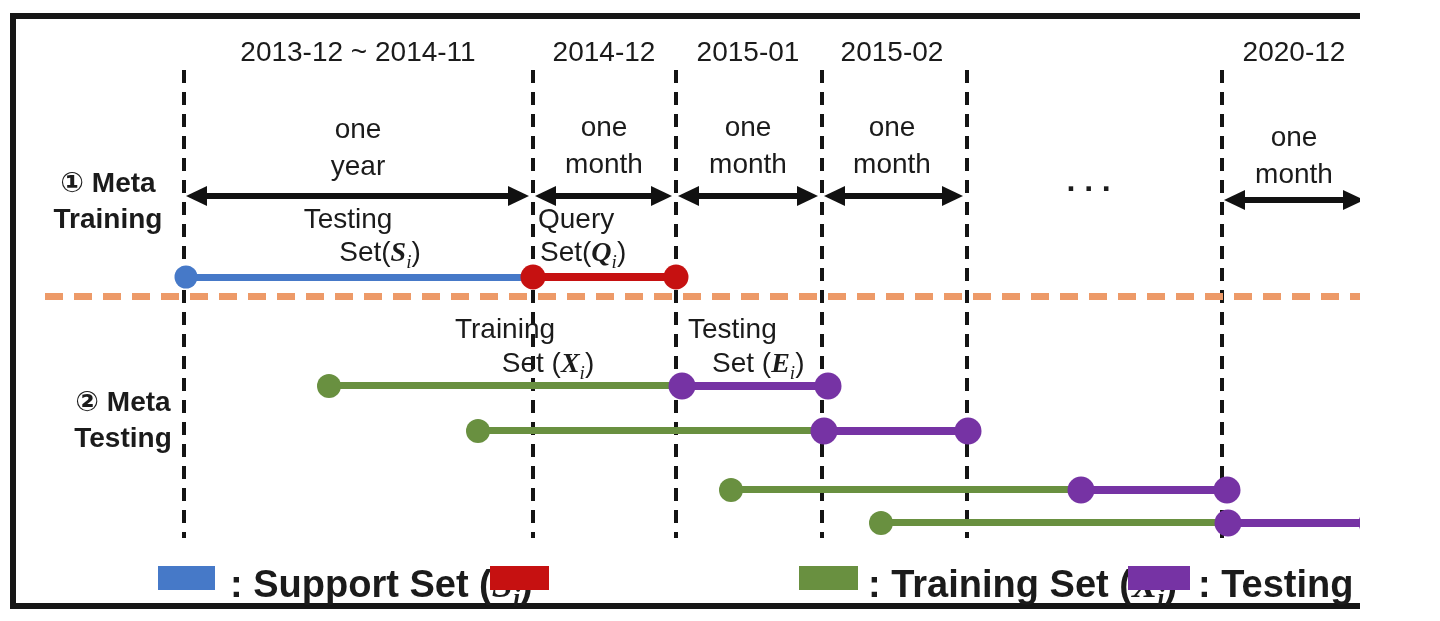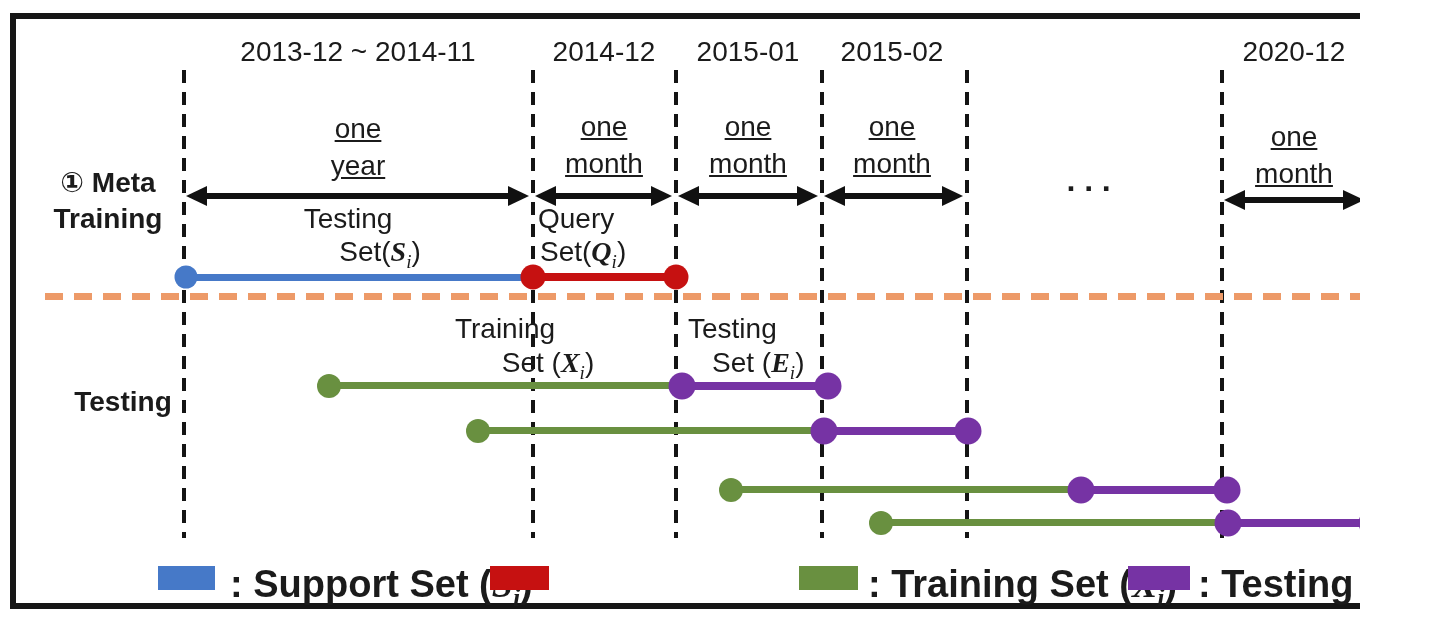--- a/index.html
+++ b/index.html
@@ -3,21 +3,21 @@
 <meta charset="utf-8">
 <style>
   html,body{margin:0;padding:0;background:#ffffff;}
   .fig{position:relative;width:1360px;height:621px;background:#ffffff;overflow:hidden;
        font-family:"Liberation Sans","DejaVu Sans",sans-serif;color:#1b1b1b;}
   .frame{position:absolute;left:10px;top:13px;width:1423px;height:596px;
          border:6px solid #161616;box-sizing:border-box;}
   .vline{position:absolute;top:70px;height:468px;width:4px;
          background:repeating-linear-gradient(to bottom,#141414 0 13px,transparent 13px 22px);}
   .date{position:absolute;transform:translateX(-50%);font-size:28px;white-space:nowrap;}
-  .dur{position:absolute;transform:translateX(-50%);text-align:center;font-size:28px;line-height:37px;white-space:nowrap;text-decoration:underline;}
+  .dur{position:absolute;transform:translateX(-50%);text-align:center;font-size:28px;line-height:37px;white-space:nowrap;}
   .arrow{position:absolute;display:flex;align-items:center;height:20px;}
   .ah{width:0;height:0;border-top:10px solid transparent;border-bottom:10px solid transparent;}
   .ah.l{border-right:21px solid #111;}
   .ah.r{border-left:21px solid #111;}
   .aline{flex:1;height:6px;background:#111;}
   .ellipsis{position:absolute;transform:translateX(-50%);font-size:32px;font-weight:700;letter-spacing:7px;}
   .sec{position:absolute;text-align:center;font-weight:700;font-size:28px;line-height:36px;white-space:nowrap;}
   .lbl{position:absolute;font-size:28px;white-space:nowrap;}
   .lbl.ctr{transform:translateX(-50%);}
   .bar{position:absolute;border-radius:3px;}
@@ -98,20 +98,21 @@
       <span class="ah r"></span>
   </div>
 
   <div class="ellipsis" style="left:1093px;top:170px">···</div>
 
   <div class="sec" style="left:38px;top:165px;width:140px">
     <div>① Meta</div>
     <div>Training</div>
   </div>
   <div class="sec" style="left:58px;top:384px;width:130px">
+    <div>② Meta</div>
     <div>Testing</div>
   </div>
 
   <div class="lbl ctr" style="left:348px;top:203px">Testing</div>
   <div class="lbl ctr" style="left:380px;top:236px">Set(<span class="mvar">S</span><sub class="msub">i</sub>)</div>
   <div class="lbl" style="left:538px;top:203px">Query</div>
   <div class="lbl" style="left:540px;top:236px">Set(<span class="mvar">Q</span><sub class="msub">i</sub>)</div>
 
   <div class="bar" style="left:184px;width:349px;top:274px;height:7px;background:#4679c8"></div>
   <div class="bar" style="left:533px;width:143px;top:273px;height:8px;background:#c61111"></div>

